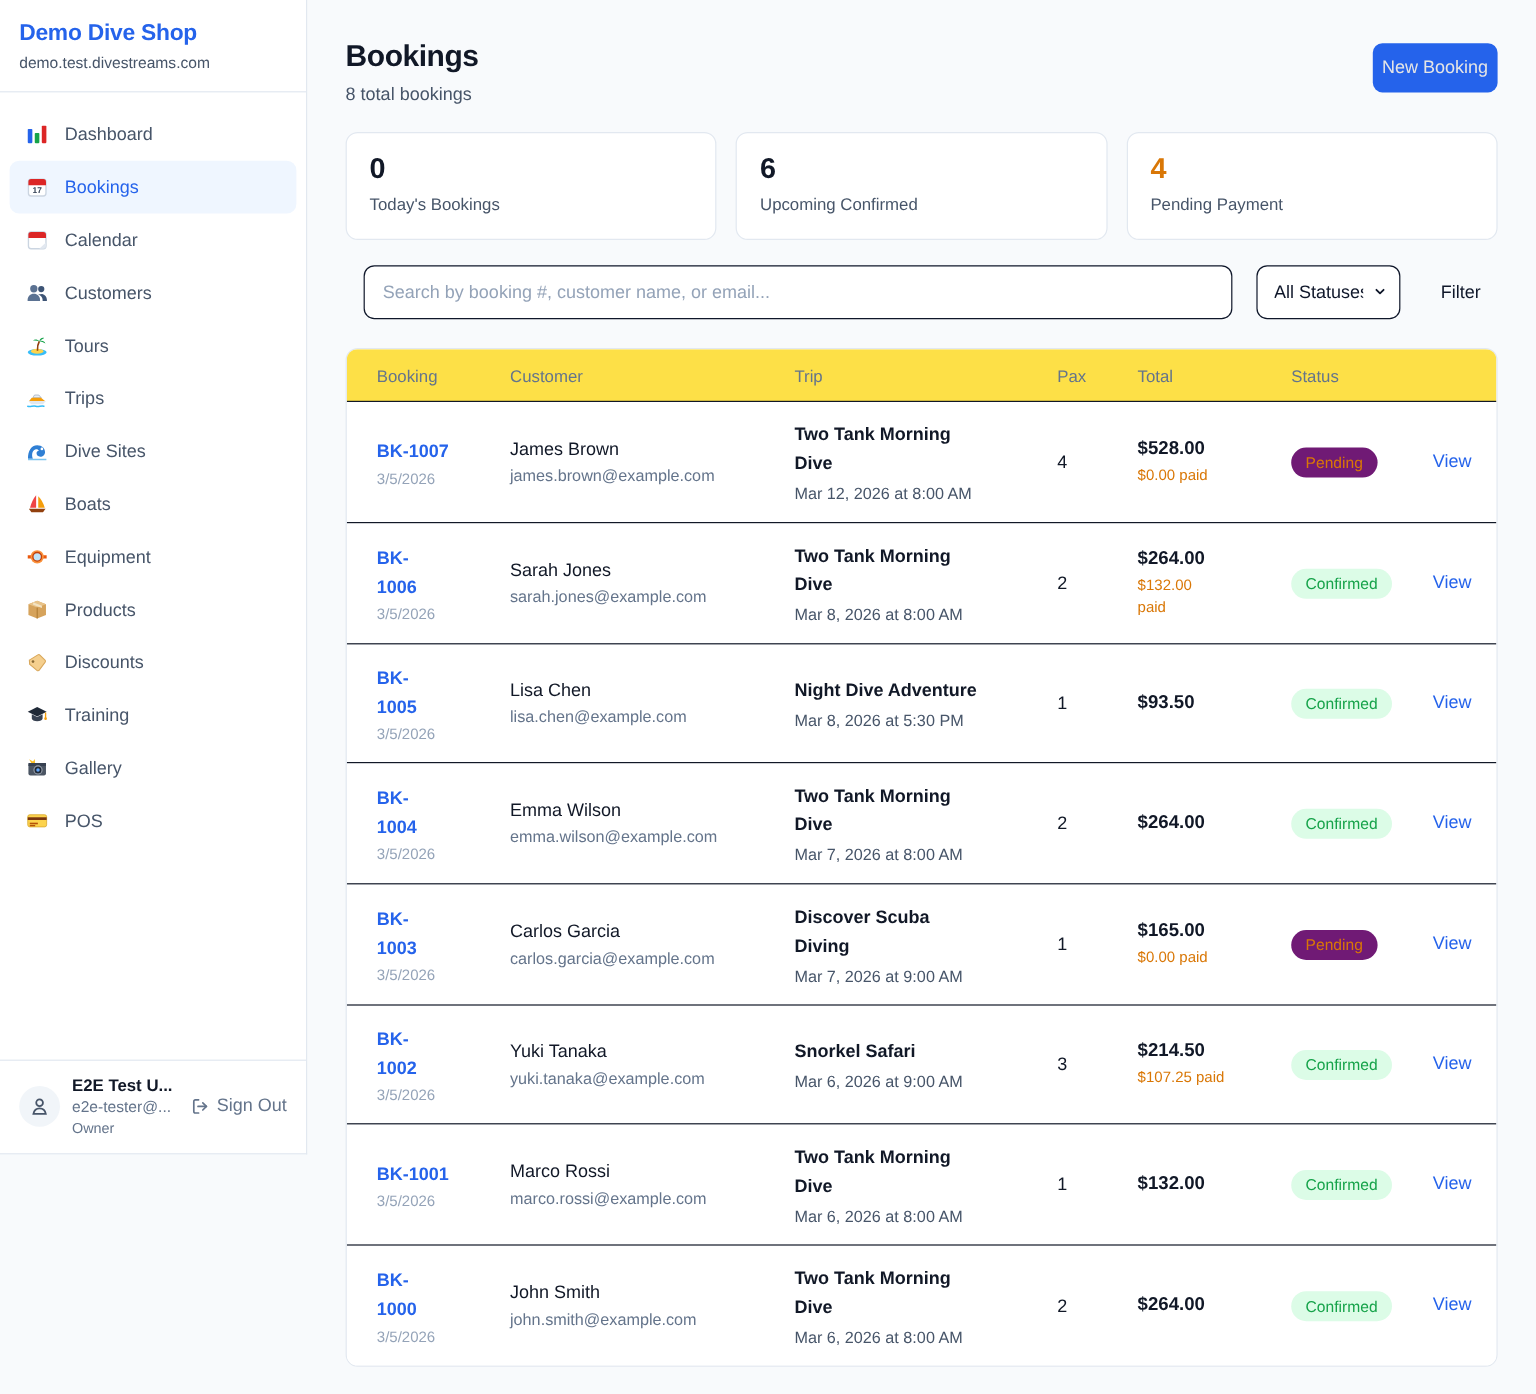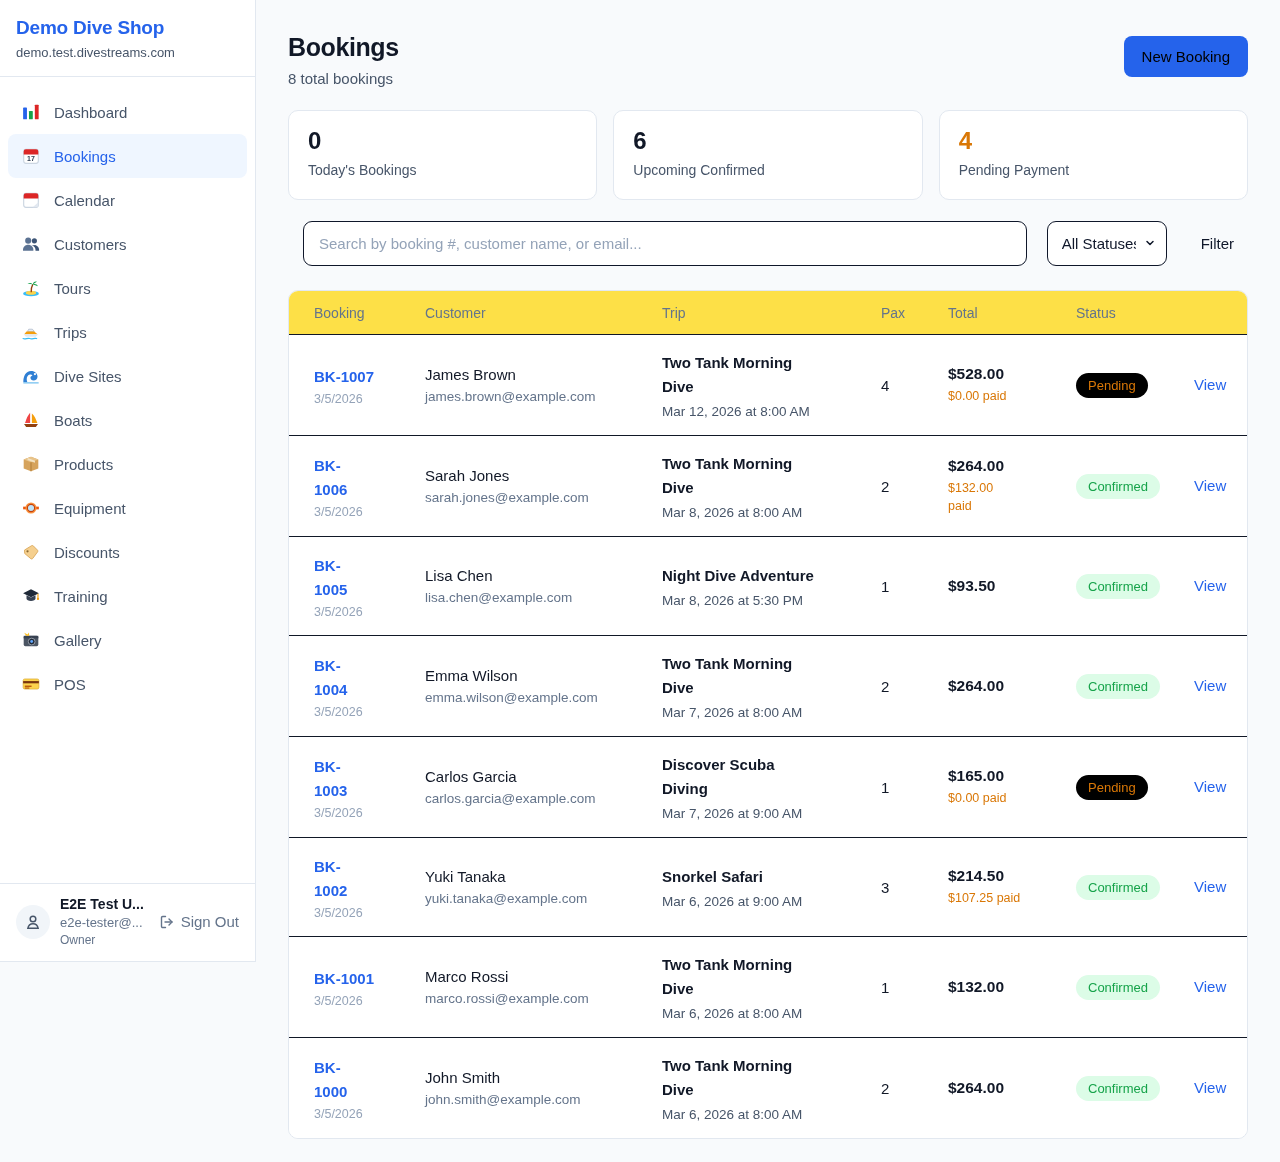--- a/index.html
+++ b/index.html
@@ -44,22 +44,22 @@
     color:#64748b; font-size:15px; cursor:pointer; flex:none;
     font-family:inherit;
   }
   .signout-btn svg { width:16px; height:16px; }
   
   .main { margin-left:256px; padding:33px 32px 0; width:1024px; }
   .page-header { display:flex; justify-content:space-between; align-items:flex-start; }
   .page-title { font-size:25px; font-weight:700; color:#111827; letter-spacing:-0.4px; }
   .page-subtitle { font-size:15px; color:#475569; margin-top:8px; }
   .btn-primary {
-    background:#2563eb; color:#000000; font-size:15px; font-weight:500;
-    border:none; border-radius:8px; padding:12px 18px; cursor:pointer; margin-top:3px;
+    background:#2563eb; color:#e5e5e5; font-size:15px; font-weight:500;
+    border:none; border-radius:8px; padding:12px 8px; cursor:pointer; margin-top:3px;
     font-family:inherit;
   }
   .stats-row { display:flex; gap:16px; margin-top:23px; }
   .stat-card {
     flex:1; background:#ffffff; border:1px solid #e2e8f0; border-radius:10px;
     padding:17px 19px; height:90px;
   }
   .stat-value { font-size:24px; font-weight:700; color:#111827; line-height:1.1; }
   .stat-label { font-size:14px; color:#475569; margin-top:8px; }
   .filter-row { display:flex; align-items:center; gap:20px; margin-top:21px;padding-left:15px; }
@@ -100,21 +100,21 @@
   .cell-customer, .cell-trip { padding-right:14px; }
   .trip-name { font-size:15px; font-weight:700; color:#111827; line-height:1.6; }
   .trip-date { font-size:13.5px; color:#475569; margin-top:5px; }
   .pax-value { font-size:15px; color:#111827; }
   .total-amt { font-size:15.5px; font-weight:700; color:#111827; }
   .paid-line { font-size:12.5px; color:#d97706; line-height:1.45; }
   .paid-wrap { margin-top:4px; }
   .badge {
     display:inline-block; padding:5px 12px; border-radius:999px; font-size:13px;
   }
-  .badge.pending { background:#000000; color:#d97706; }
+  .badge.pending { background:#701a75; color:#d97706; }
   .badge.confirmed { background:#dcfce7; color:#16a34a; }
   .view-link { color:#2563eb; font-size:15px; text-decoration:none; cursor:pointer; }
 </style>
 </head>
 <body>
 
 <aside class="sidebar">
   <div class="shop-header">
     <div class="shop-name">Demo Dive Shop</div>
     <div class="shop-domain">demo.test.divestreams.com</div>
@@ -203,37 +203,37 @@
             <path d="M7.2 1.5v9.2H2.7c1-3.6 2.5-6.9 4.5-9.2z" fill="#ef4444"></path>
             <path d="M8.8 2.2v8.5h4.8C12.5 7.1 10.9 4.2 8.8 2.2z" fill="#f59e0b"></path>
             <path d="M1.8 11.6h12.4l-1.9 2.6H3.7z" fill="#92400e"></path>
           </svg>
         </span>
     <span class="nav-label">Boats</span>
   </li>
       <li class="nav-item">
     <span class="nav-icon">
           <svg viewBox="0 0 16 16">
+            <path d="M1 8h14" stroke="#ea580c" stroke-width="2.4"></path>
+            <circle cx="8" cy="8" r="4.9" fill="#fb923c"></circle>
+            <circle cx="8" cy="8" r="3.2" fill="#bfe3f7" stroke="#c2410c" stroke-width="1"></circle>
+          </svg>
+        </span>
+    <span class="nav-label">Equipment</span>
+  </li>
+      <li class="nav-item">
+    <span class="nav-icon">
+          <svg viewBox="0 0 16 16">
             <path d="M8 1.5L14.5 4v8L8 14.5 1.5 12V4z" fill="#d6a35c"></path>
             <path d="M8 1.5L14.5 4 8 6.5 1.5 4z" fill="#e8c389"></path>
             <path d="M8 6.5v8" stroke="#b07c33" stroke-width="0.8"></path>
             <path d="M5 2.6l6.5 2.5v1.8L5 4.4z" fill="#f3e3c3"></path>
           </svg>
         </span>
     <span class="nav-label">Products</span>
-  </li>
-      <li class="nav-item">
-    <span class="nav-icon">
-          <svg viewBox="0 0 16 16">
-            <path d="M1 8h14" stroke="#ea580c" stroke-width="2.4"></path>
-            <circle cx="8" cy="8" r="4.9" fill="#fb923c"></circle>
-            <circle cx="8" cy="8" r="3.2" fill="#bfe3f7" stroke="#c2410c" stroke-width="1"></circle>
-          </svg>
-        </span>
-    <span class="nav-label">Equipment</span>
   </li>
       <li class="nav-item">
     <span class="nav-icon">
           <svg viewBox="0 0 16 16">
             <path d="M2.2 6.3l6.3-3.9c.5-.3 1.1-.25 1.5.15l3.8 3.8c.4.4.45 1.05.1 1.5l-4.4 5.9c-.4.55-1.2.6-1.7.15L2.4 9.3z" fill="#f5cf8e" stroke="#d9a85c" stroke-width="0.8"></path>
             <circle cx="4.9" cy="7.4" r="1" fill="#8a6a33"></circle>
           </svg>
         </span>
     <span class="nav-label">Discounts</span>
   </li>

